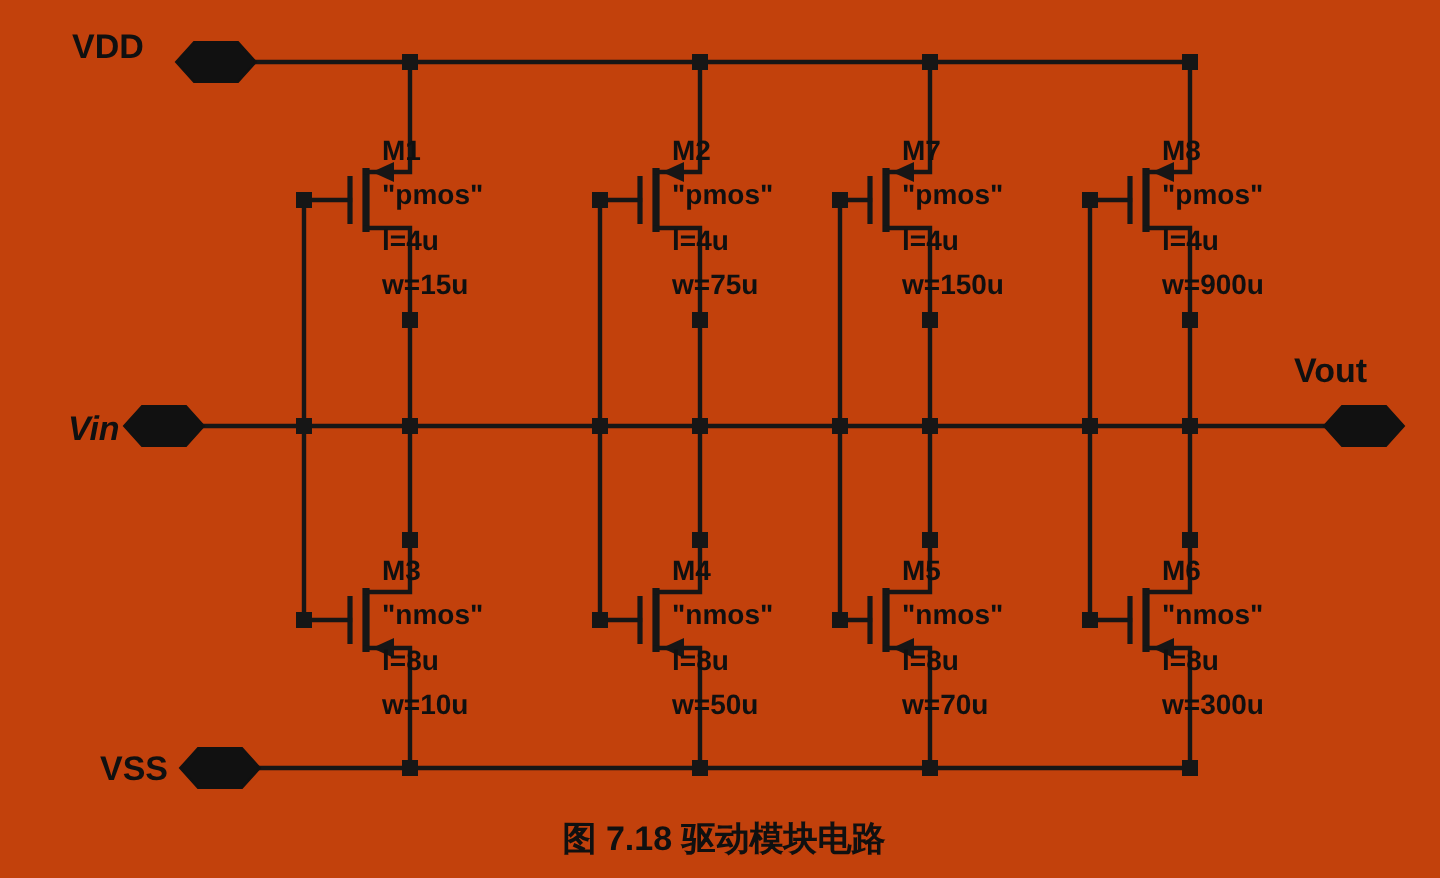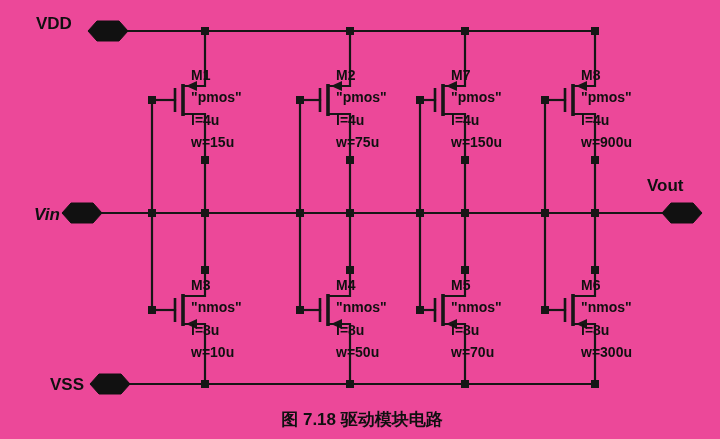--- a/index.html
+++ b/index.html
@@ -1,17 +1,17 @@
 <!DOCTYPE html>
 <html><head>
 <meta charset="utf-8">
 <style>
   html,body{margin:0;padding:0;}
   body{background:#ffffff;font-family:"Liberation Sans",sans-serif;}
-  .page{width:720px;height:439px;background:#ec4899;position:relative;overflow:hidden;}
+  .page{width:720px;height:439px;background:#c2410c;position:relative;overflow:hidden;}
   svg{display:block;}
   .wire{stroke:#161616;stroke-width:2.2;fill:none;stroke-linecap:square;}
   .bar{stroke:#161616;stroke-width:2.6;fill:none;stroke-linecap:butt;}
   .chan{stroke:#161616;stroke-width:3.6;fill:none;stroke-linecap:butt;}
   .sq{fill:#161616;stroke:none;}
   .hex{fill:#111111;stroke:#111111;stroke-width:1;}
   text{fill:#101010;}
   .tlabel{font-size:14px;font-weight:bold;}
   .port{font-size:17px;font-weight:bold;}
   .port-italic{font-size:17px;font-weight:bold;font-style:italic;}

